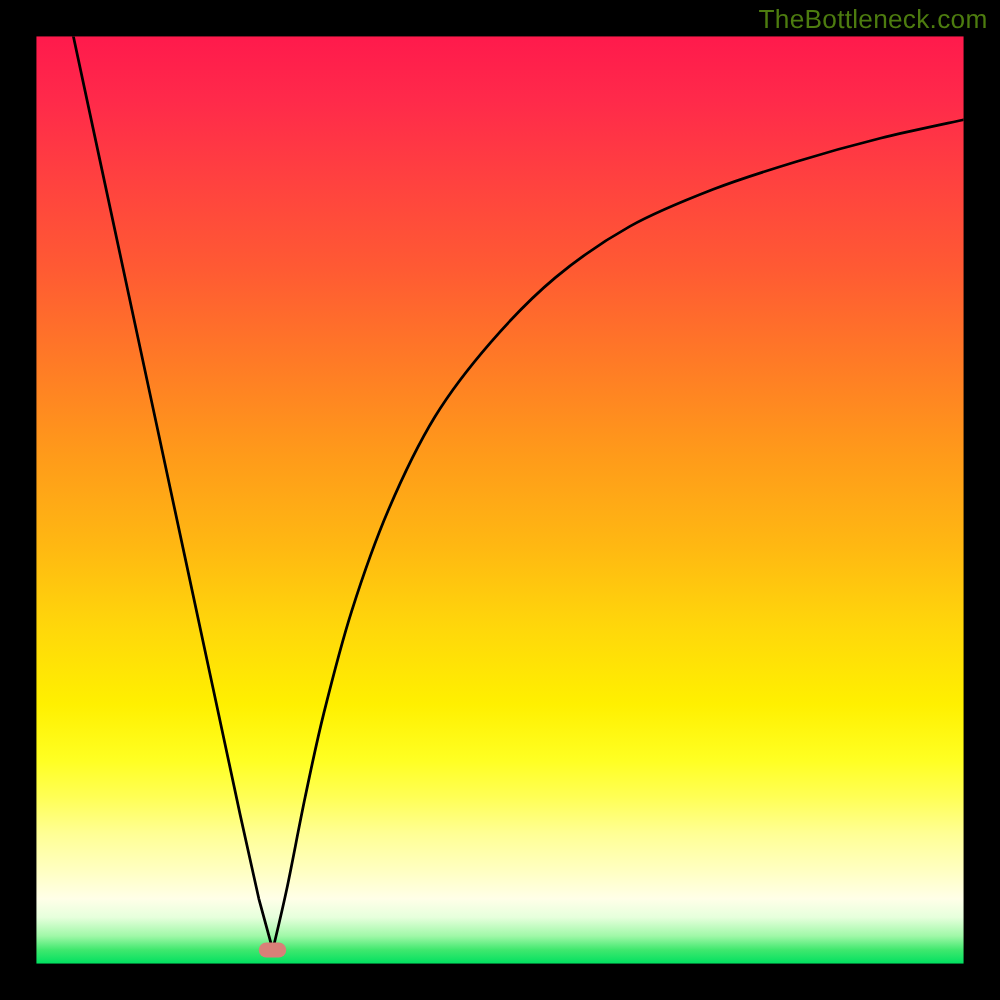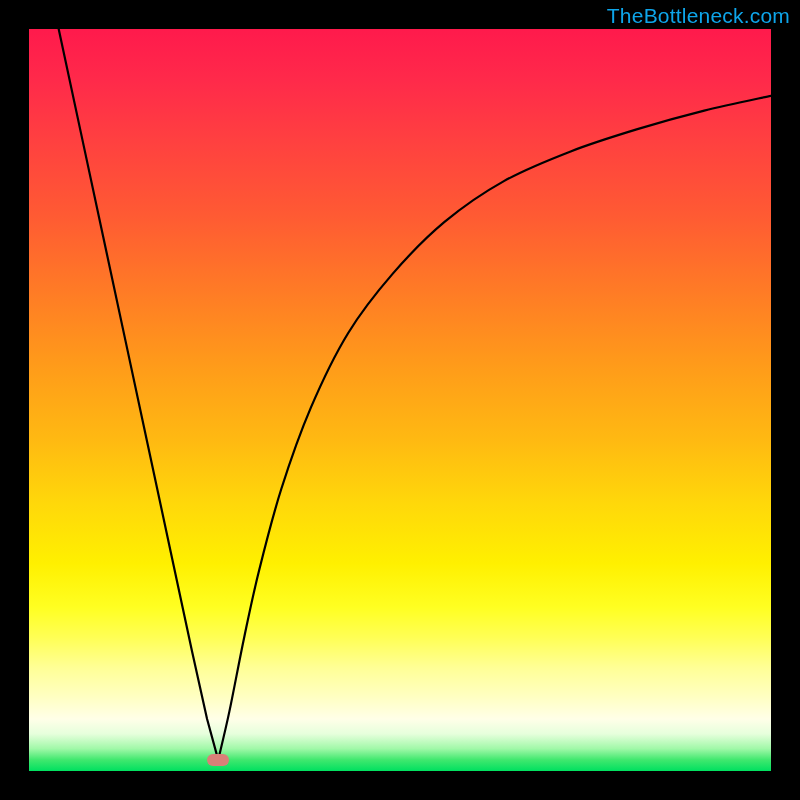--- a/index.html
+++ b/index.html
@@ -52,21 +52,21 @@
     width: 22px;
     height: 12px;
     border-radius: 6px;
     background: #d98078;
     transform: translate(-50%, -50%);
   }
   .watermark {
     position: absolute;
     top: 4px;
     right: 10px;
-    color: #0ea5e9;
+    color: #4d7c0f;
     font-size: 21px;
     letter-spacing: 0.2px;
     font-weight: 500;
   }
 </style>
 </head>
 <body>
 
 <div class="watermark">TheBottleneck.com</div>
 

